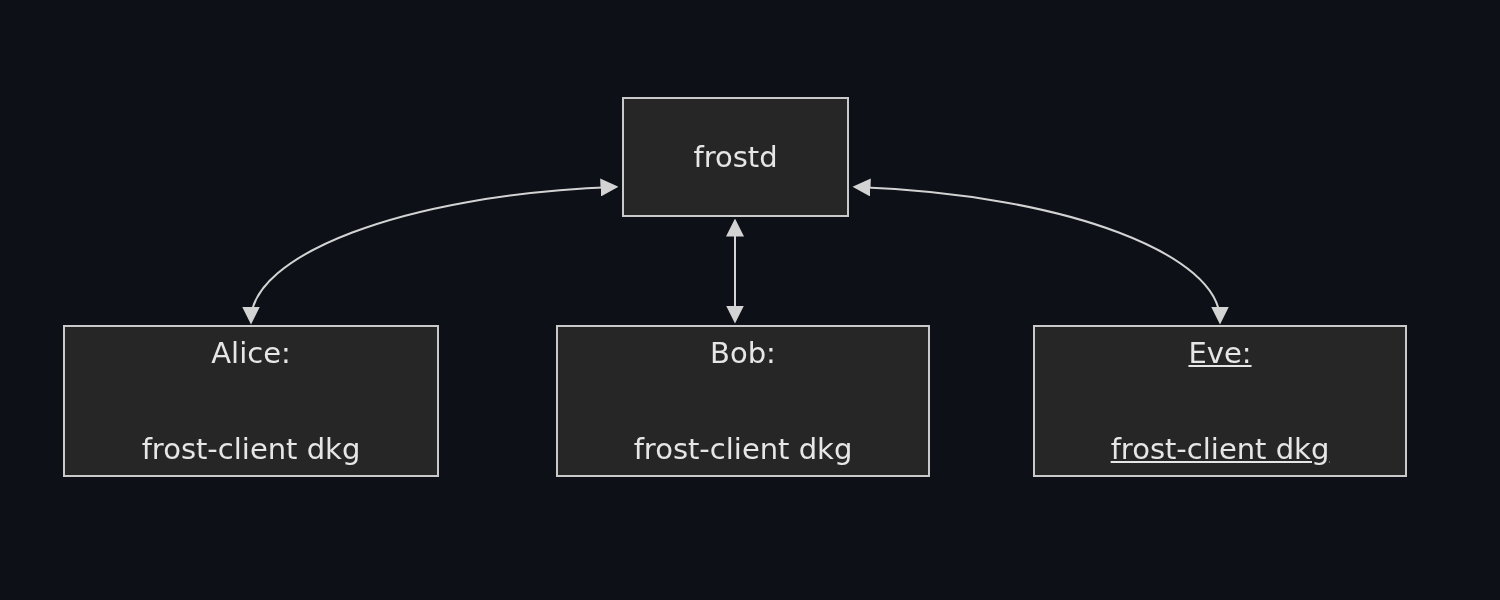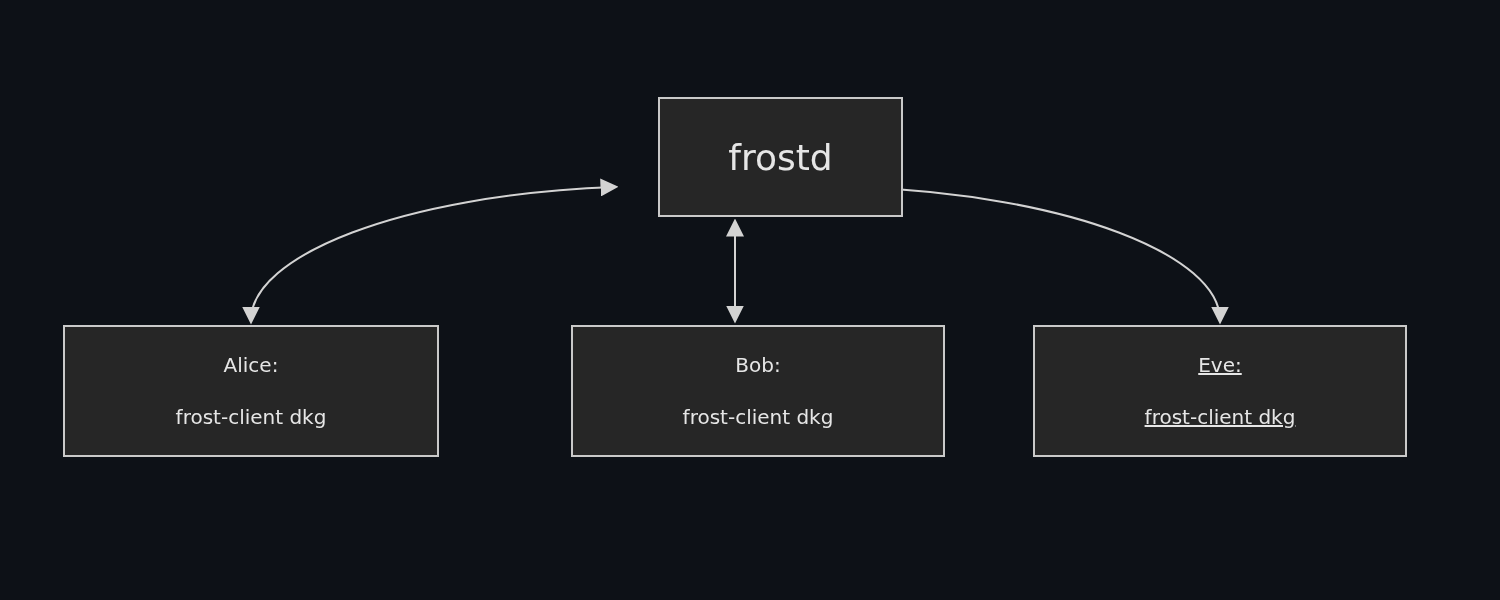--- a/index.html
+++ b/index.html
@@ -35,32 +35,33 @@
     background: var(--node-fill);
     border: 2px solid var(--node-border);
     color: var(--text-color);
     display: flex;
     flex-direction: column;
     align-items: center;
     justify-content: center;
     text-align: center;
   }
   .node-frostd {
-    left: 658px; top: 97px;
-    width: 245px; height: 120px;
-    font-size: 36px;
+    left: 622px; top: 97px;
+    width: 227px; height: 120px;
+    font-size: 29px;
   }
   .node-client {
     top: 325px;
-    width: 376px; height: 132px;
-    font-size: 20px;
+    width: 376px; height: 152px;
+    font-size: 29px;
     line-height: 52px;
+    justify-content: space-between;
   }
   .node-alice { left: 63px; }
-  .node-bob   { left: 571px; width: 374px; }
+  .node-bob   { left: 556px; width: 374px; }
   .node-eve   { left: 1033px; width: 374px; text-decoration: underline; }
 </style>
 </head>
 <body>
 
 <div class="canvas">
 
   <svg class="edge-layer" viewBox="0 0 1500 600" xmlns="http://www.w3.org/2000/svg" aria-hidden="true">
     <defs>
       <marker id="arrowhead" viewBox="0 0 10 10" refX="7.5" refY="5" markerWidth="9" markerHeight="9" orient="auto-start-reverse">

